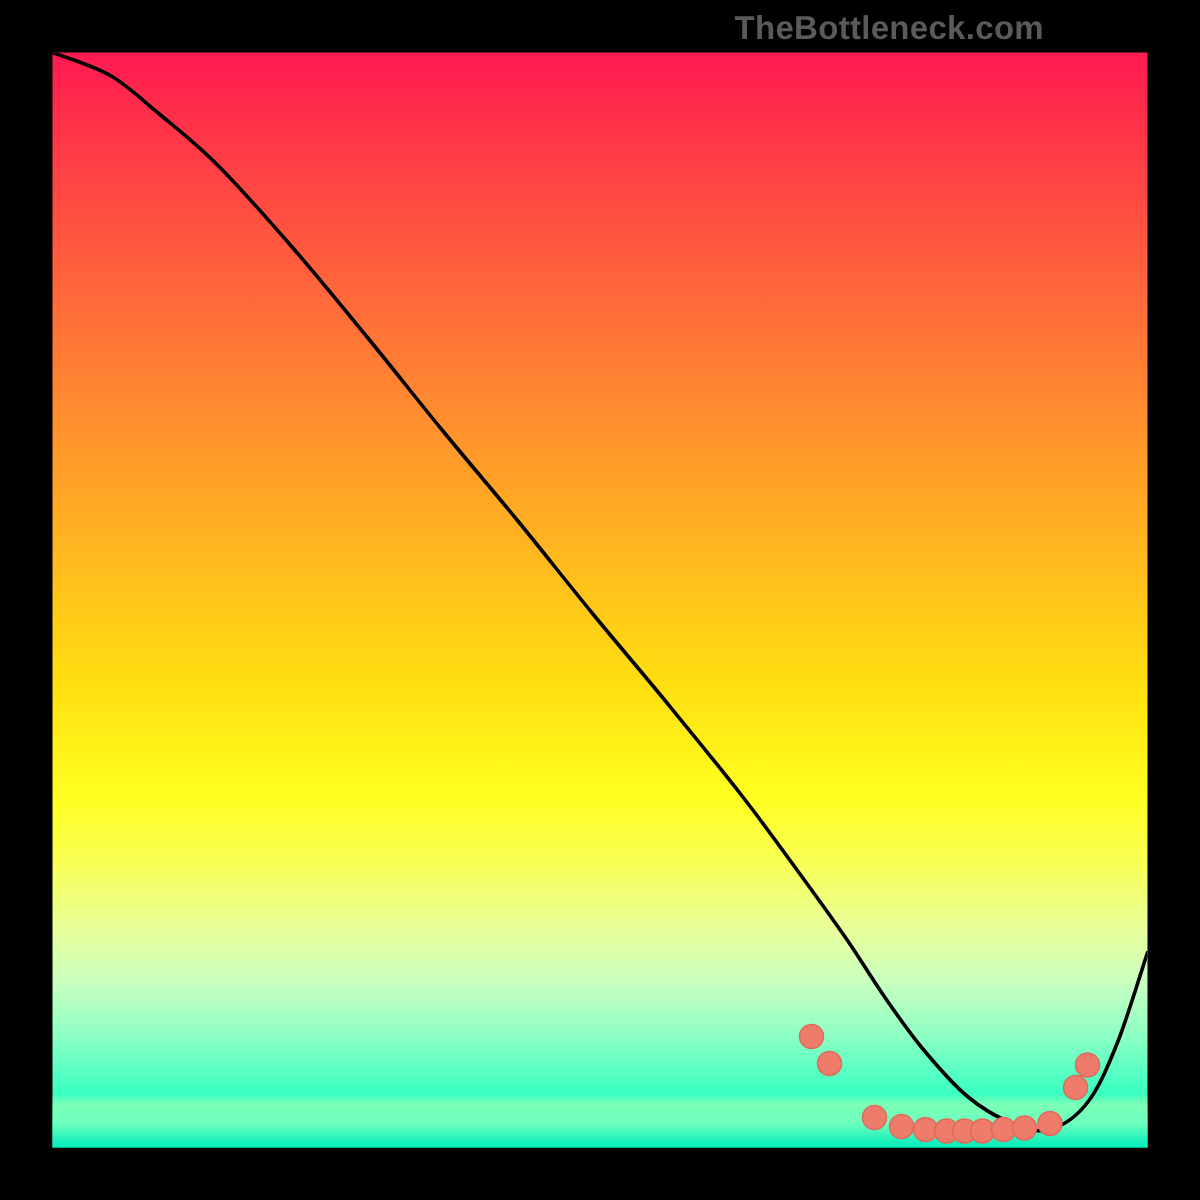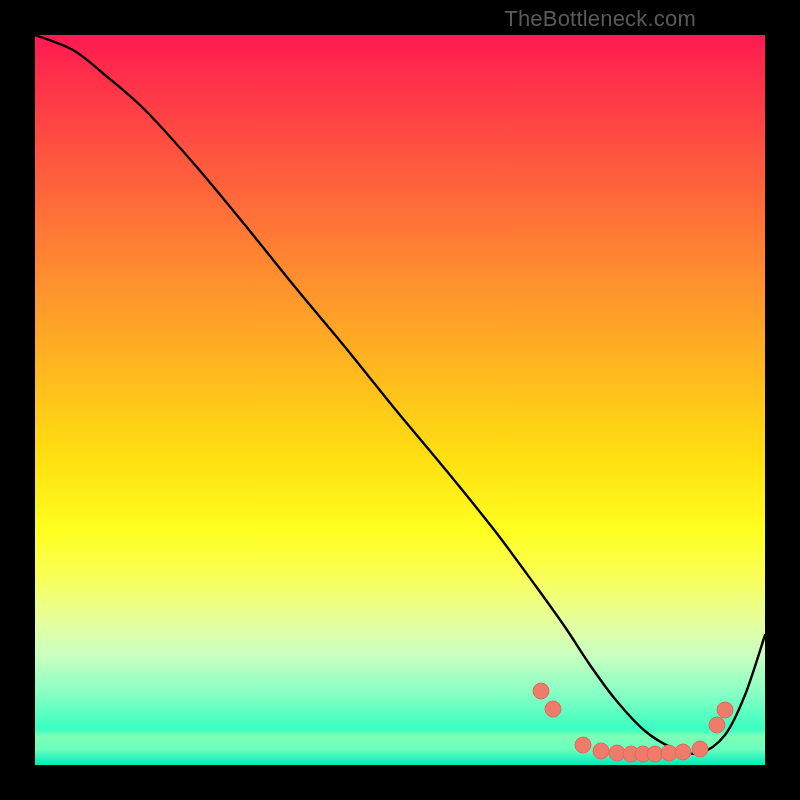--- a/index.html
+++ b/index.html
@@ -2,20 +2,21 @@
 <html><head>
 <meta charset="utf-8">
 <style>
   * { margin: 0; padding: 0; box-sizing: border-box; }
   html, body { width: 800px; height: 800px; overflow: hidden; background: #000; }
   .stage {
     position: relative;
     width: 708px;
     height: 800px;
     background: #000;
+    font-weight: bold;
   }
   .plot-area {
     position: absolute;
     left: 35px;
     top: 35px;
     width: 730px;
     height: 730px;
     background: linear-gradient(
       to bottom,
       #ff1a52 0%,

